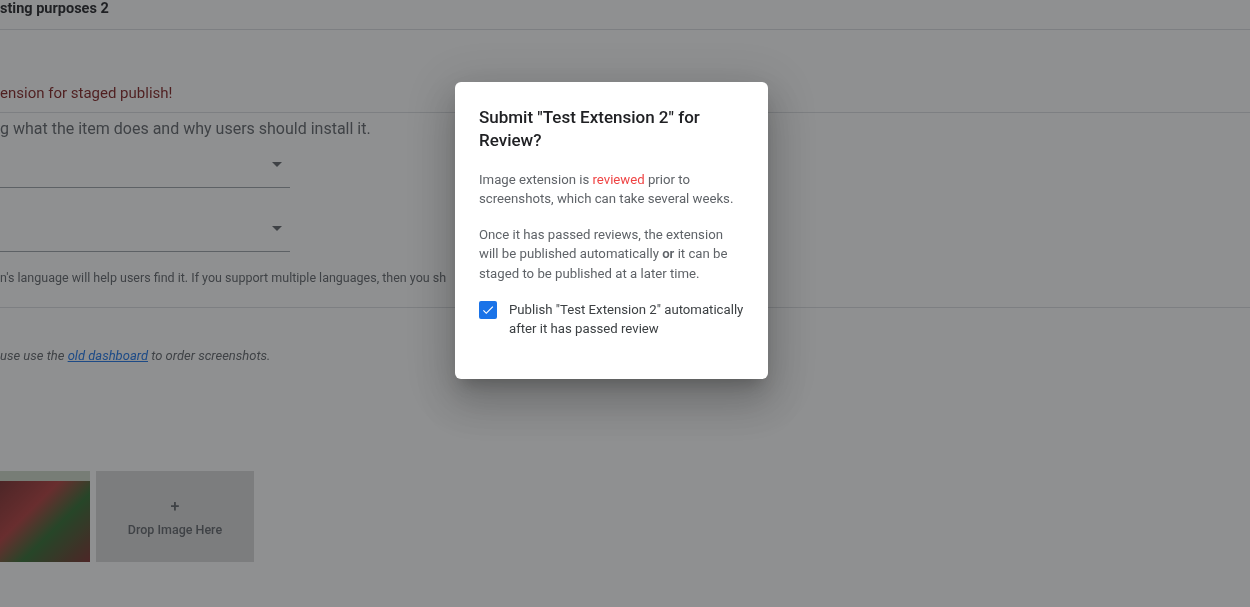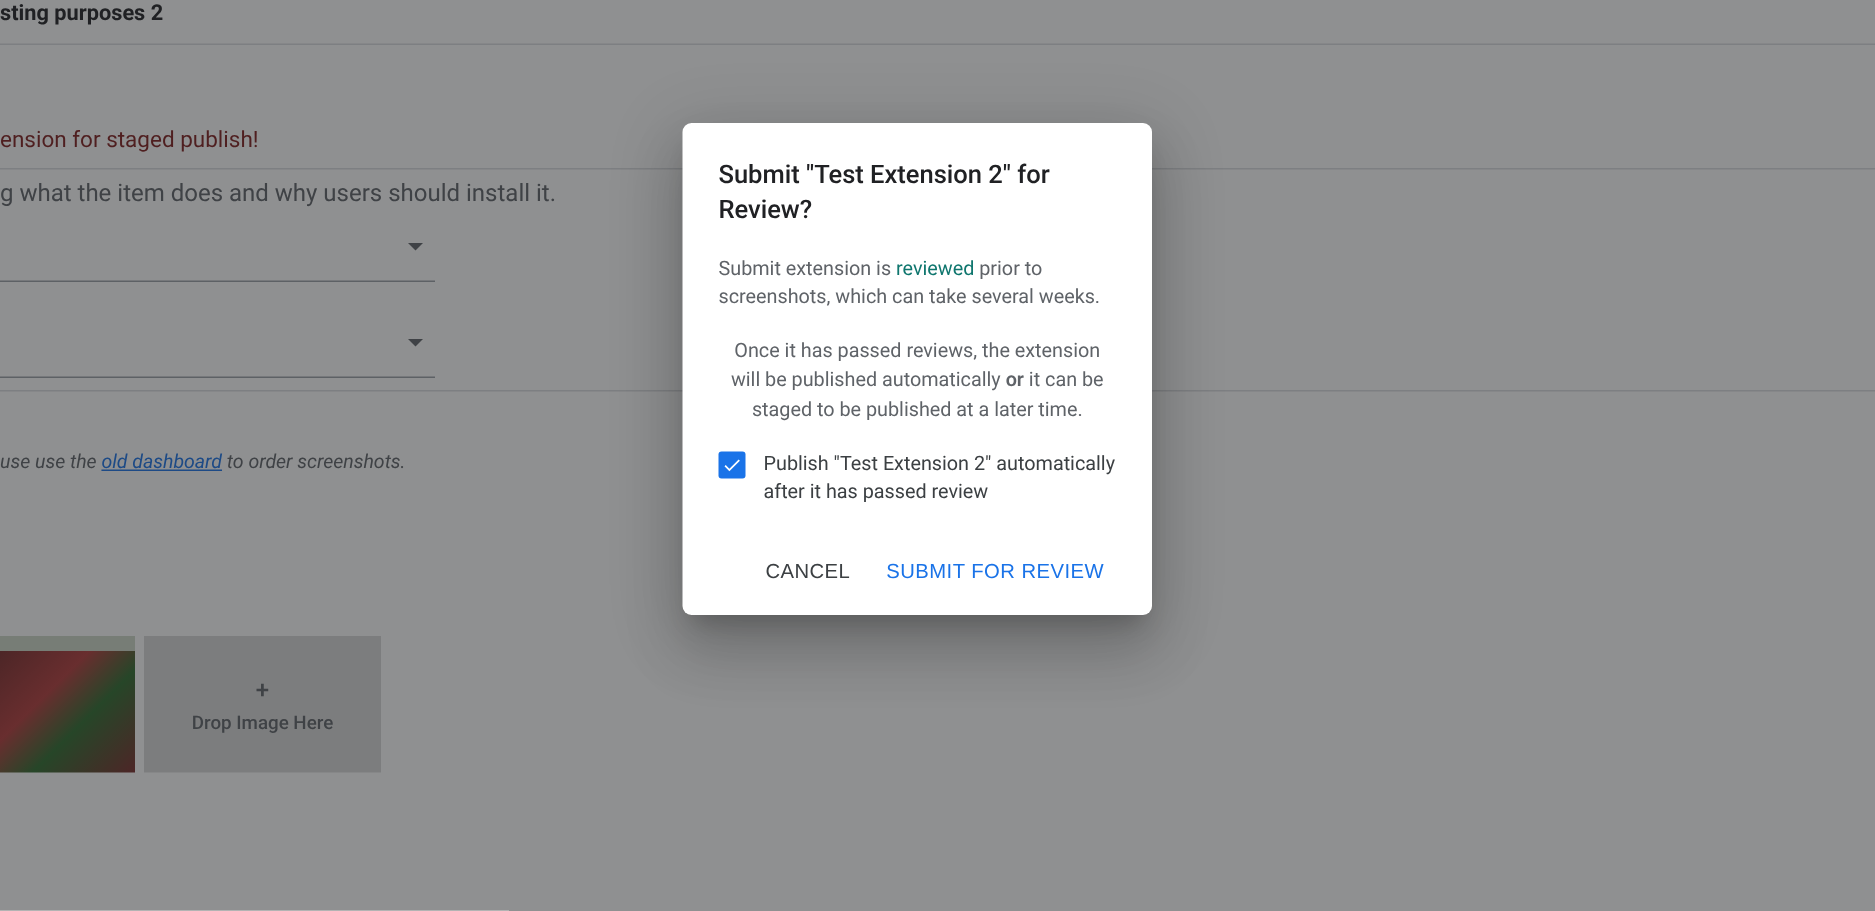--- a/index.html
+++ b/index.html
@@ -50,22 +50,22 @@
     box-shadow: 0 11px 15px -7px rgba(0,0,0,.2),0 24px 38px 3px rgba(0,0,0,.14),0 9px 46px 8px rgba(0,0,0,.12);
     padding: 24px 24px 14px 24px;
     color: #3c4043;
     font-size: 13.5px;
     line-height: 1.48;
   }
   .dialog h2 {
     font-size: 17px; font-weight: 500; color:#202124; margin-bottom: 18px; line-height:1.35;
   }
   .dialog p { margin-bottom: 16px; color:#5f6368; font-size:13.2px;}
-  .dialog p:last-of-type { margin-bottom: 16px; text-align: center; }
-  .dialog a { color:#0f766e; text-decoration:none; }
+  .dialog p:last-of-type { margin-bottom: 16px; }
+  .dialog a { color:#ef4444; text-decoration:none; }
   .dialog .or { font-weight:600; color:#5f6368;}
   .dialog .check-row { display:flex; align-items:flex-start; gap:12px; margin-bottom: 26px; margin-top: 14px;}
   .dialog .checkbox {
     width:18px; height:18px; min-width:18px; background:#1a73e8; border-radius:2px;
     display:flex; align-items:center; justify-content:center; margin-top:1px;
   }
   .dialog .checkbox svg { width:14px; height:14px; }
   .dialog .check-label { color:#3c4043; font-size:13.2px; }
   .dialog .actions { display:flex; justify-content:flex-end; gap:8px; }
   .dialog .btn {
@@ -91,20 +91,21 @@
   </div>
   <span class="hint">g what the item does and why users should install it.</span>
 
   <div class="select">
     <span class="chev"></span>
   </div>
   <div style="height:24px;"></div>
   <div class="select">
     <span class="chev"></span>
   </div>
+  <span class="lang-hint">n's language will help users find it. If you support multiple languages, then you sh</span>
   <div style="border-bottom:1px solid #dadce0;"></div>
 
   <span class="screenshots-hint">
     <span>use use the </span><a href="#">old dashboard</a><span> to order screenshots.</span>
   </span>
 
   <div class="thumb-row">
     <div class="thumb"></div>
     <div class="dropzone">
       <span class="plus">+</span>
@@ -112,34 +113,30 @@
     </div>
   </div>
 </div>
 
 <div class="overlay"></div>
 
 <div class="dialog">
   <h2>Submit "Test Extension 2" for Review?</h2>
 
   <p>
-    <span>Submit extension is </span><a href="#">reviewed</a><span> prior to screenshots, which can take several weeks.</span>
+    <span>Image extension is </span><a href="#">reviewed</a><span> prior to screenshots, which can take several weeks.</span>
   </p>
 
 
   <p>
     <span>Once it has passed reviews, the extension will be published automatically </span><span class="or">or</span><span> it can be staged to be published at a later time.</span>
   </p>
 
   <div class="check-row">
     <span class="checkbox">
       <svg viewBox="0 0 24 24">
           <path fill="#fff" d="M9 16.17 4.83 12l-1.42 1.41L9 19 21 7l-1.41-1.41z"></path>
         </svg>
     </span>
     <span class="check-label">Publish "Test Extension 2" automatically after it has passed review</span>
   </div>
 
-  <div class="actions">
-    <button class="btn cancel">Cancel</button>
-    <button class="btn submit">Submit for Review</button>
-  </div>
 </div>
 
 </body></html>

